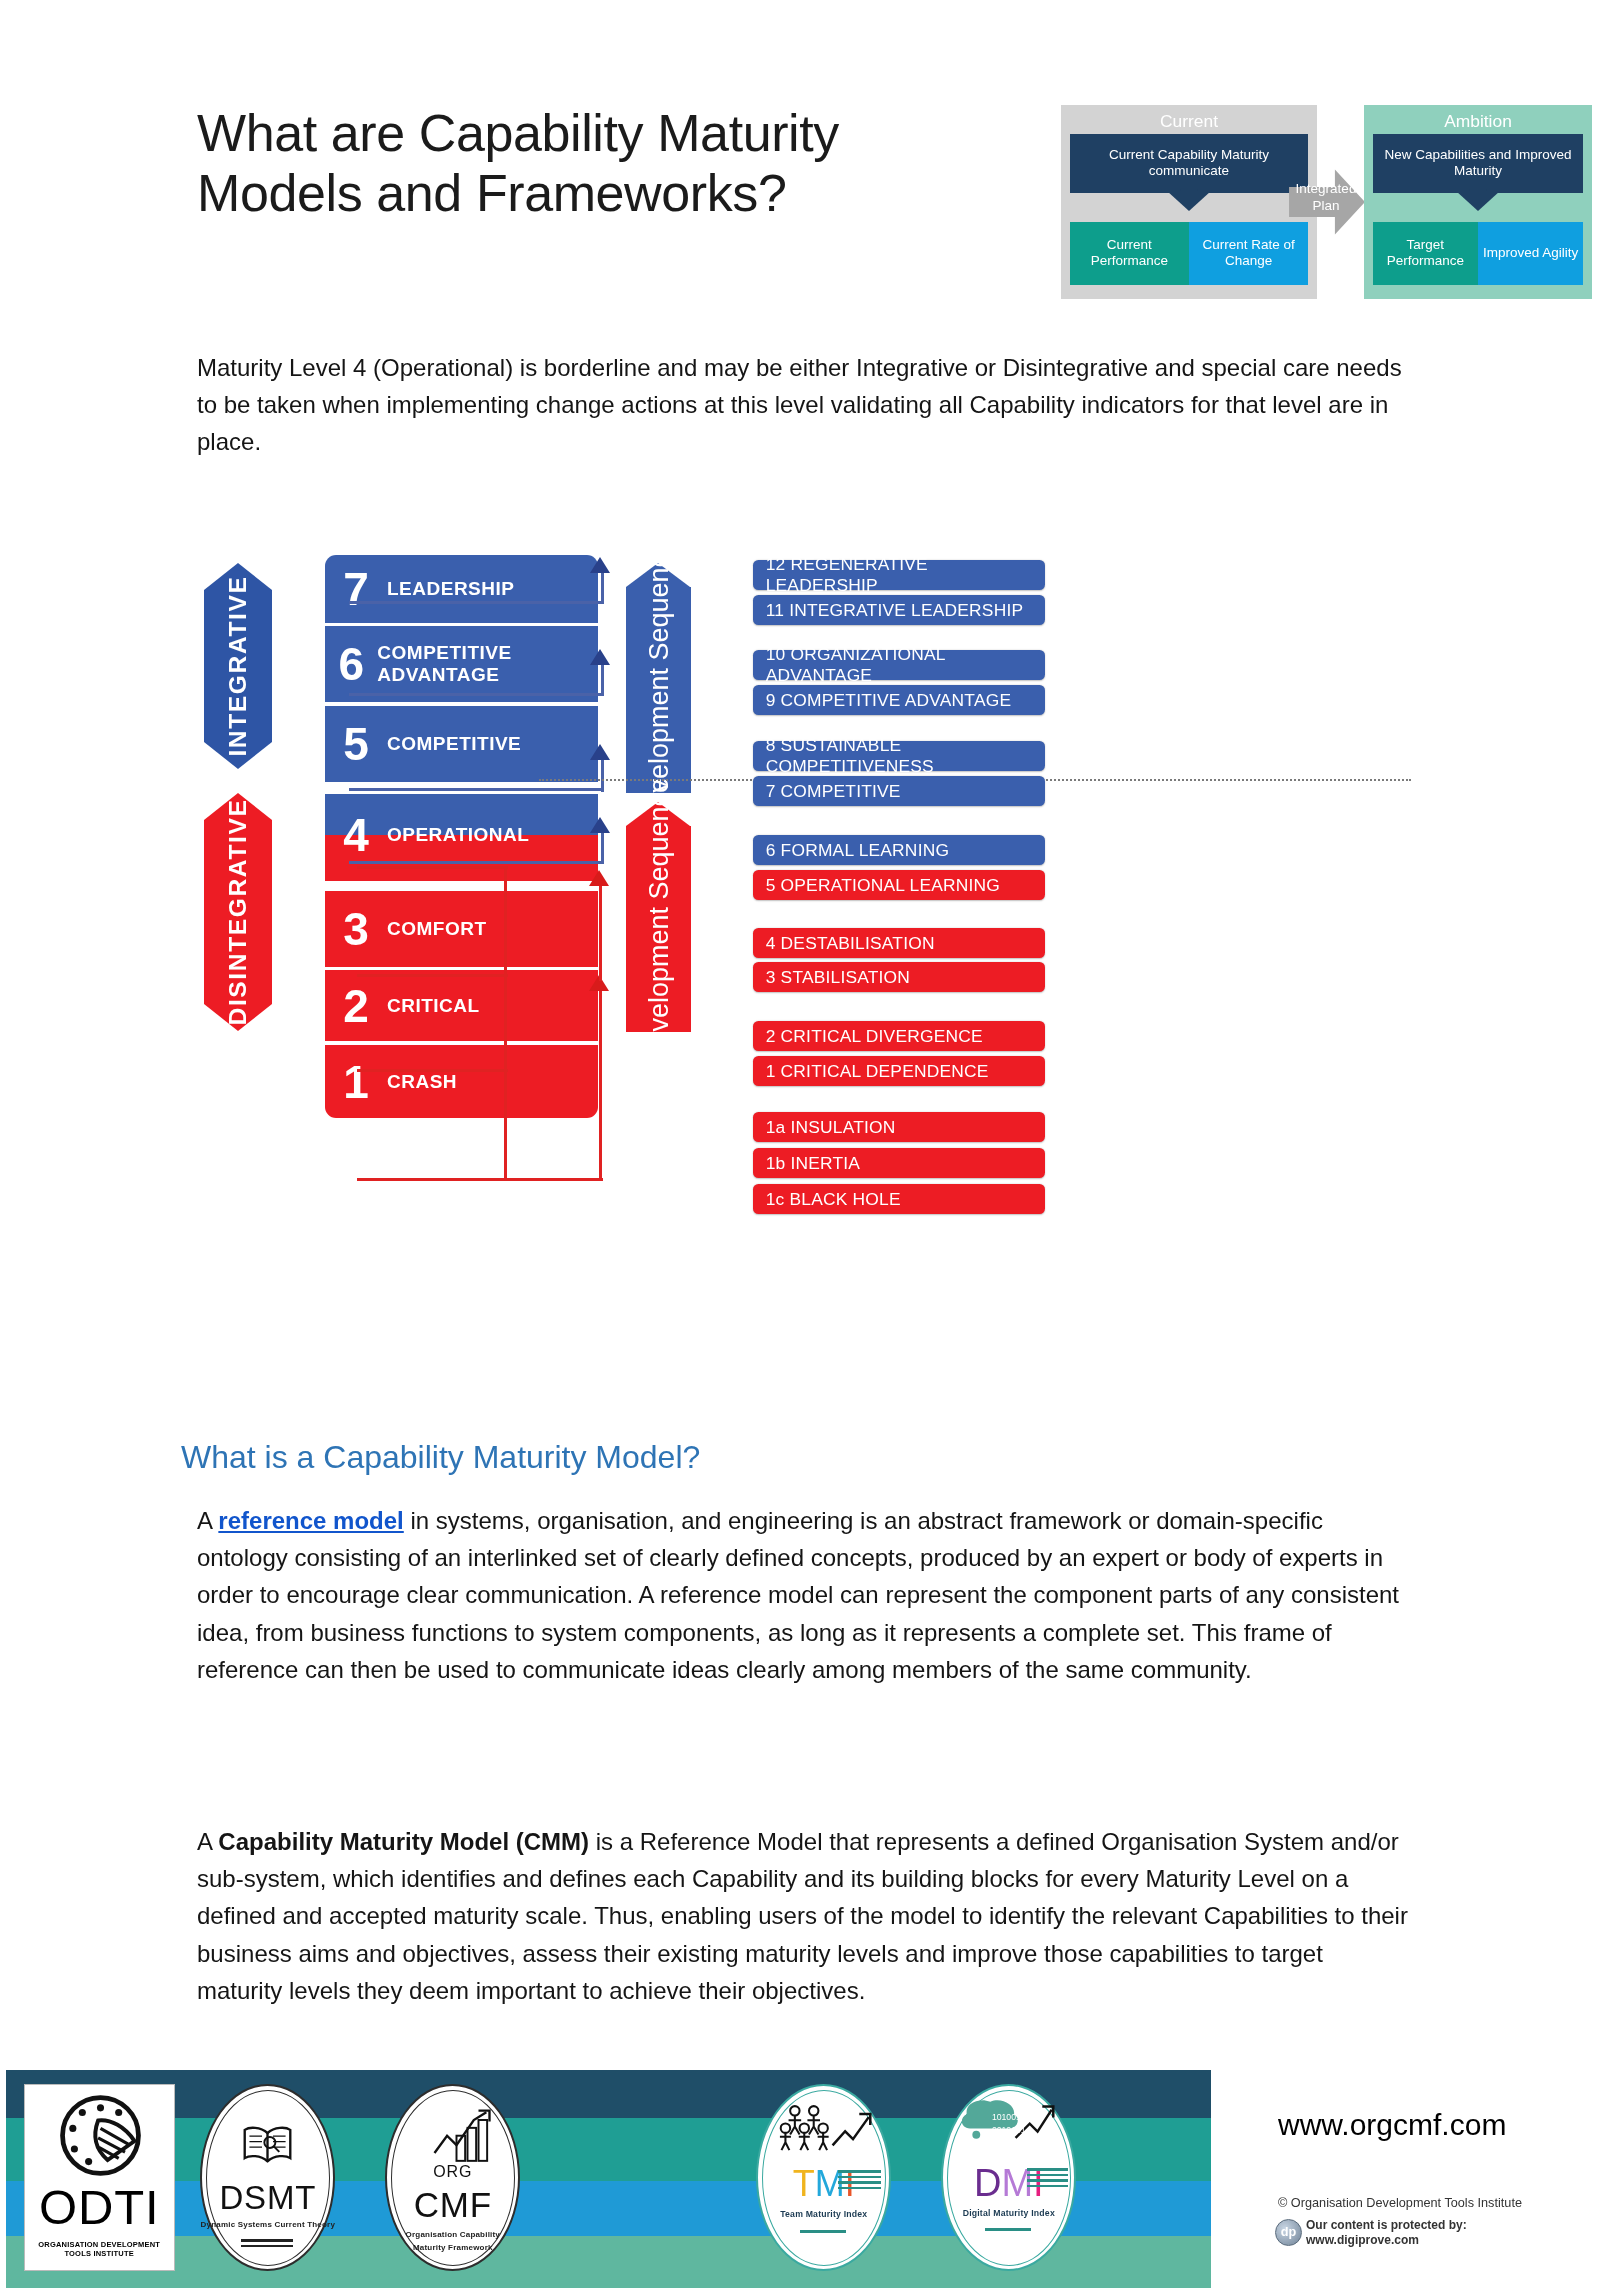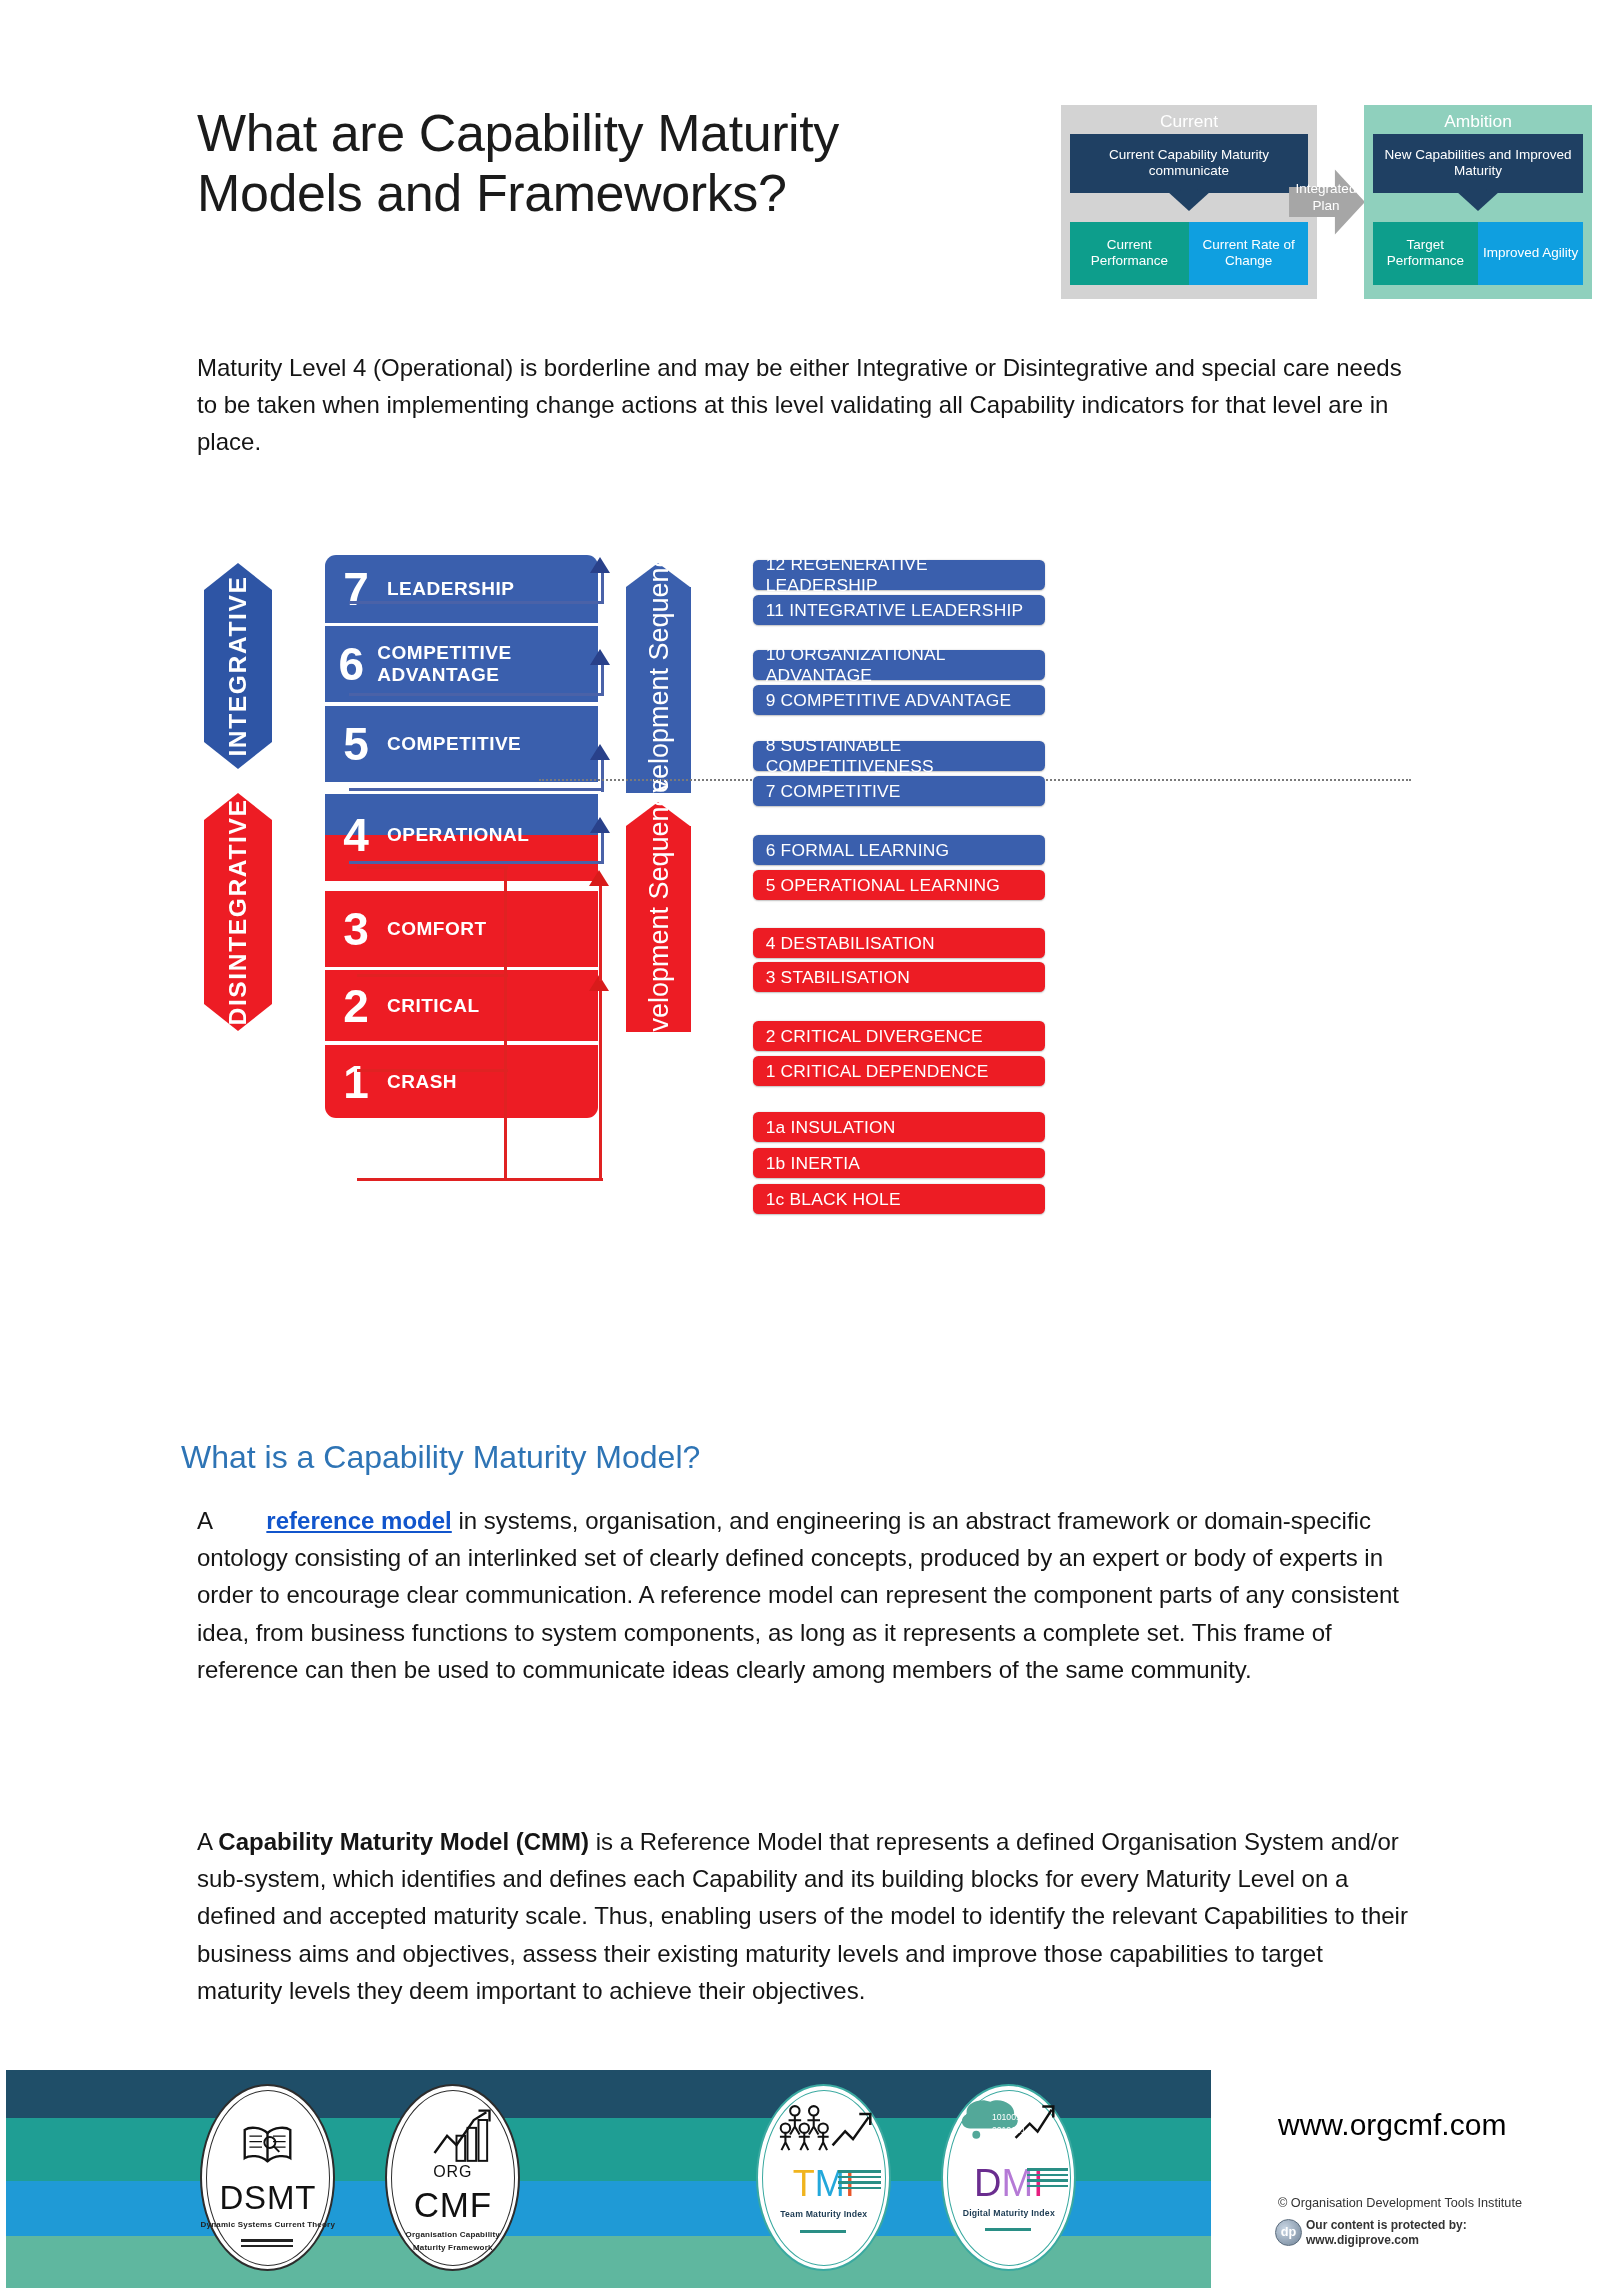--- a/index.html
+++ b/index.html
@@ -231,21 +231,21 @@
   }
 
   
   #section-heading {
     position:absolute; left:181px; top:1439px;
     font-size:32px; color:#2e74b5; font-weight:400;
   }
   #cmm-def-paragraph { top: 1502px; }
   #cmm-desc-paragraph { top: 1823px; }
   .inline-link {
-    color:#1155cc; font-weight:700; text-decoration:underline;margin-left:48px;
+    color:#1155cc; font-weight:700; text-decoration:underline;
   }
   .bold { font-weight:700; }
 
   
   #footer-banner {
     position:absolute;
     left:6.3px; top:2070px;
     width:1205px; height:218px;
     overflow:hidden;
   }
@@ -494,20 +494,35 @@
 <div class="body-p" id="cmm-def-paragraph"><span>A </span><a class="inline-link" href="#">reference model</a><span> in systems, organisation, and engineering is an abstract framework or domain-specific ontology consisting of an interlinked set of clearly defined concepts, produced by an expert or body of experts in order to encourage clear communication. A reference model can represent the component parts of any consistent idea, from business functions to system components, as long as it represents a complete set. This frame of reference can then be used to communicate ideas clearly among members of the same community.</span></div>
 
 <div class="body-p" id="cmm-desc-paragraph"><span>A </span><span class="bold">Capability Maturity Model (CMM)</span><span> is a Reference Model that represents a defined Organisation System and/or sub-system, which identifies and defines each Capability and its building blocks for every Maturity Level on a defined and accepted maturity scale. Thus, enabling users of the model to identify the relevant Capabilities to their business aims and objectives, assess their existing maturity levels and improve those capabilities to target maturity levels they deem important to achieve their objectives.</span></div>
 
 <div id="footer-banner">
   <div class="stripe st1"></div>
   <div class="stripe st2"></div>
   <div class="stripe st3"></div>
   <div class="stripe st4"></div>
 
+  <div id="logo-odti">
+    <svg width="151" height="87" viewBox="0 0 190 110" style="position:absolute;left:0;top:6.3px;">
+      <circle cx="95" cy="55" r="48" fill="none" stroke="#111" stroke-width="6"></circle>
+      <circle cx="95" cy="20" r="4.5" fill="#111"></circle>
+      <circle cx="118" cy="26" r="4.5" fill="#111"></circle>
+      <circle cx="72" cy="26" r="4.5" fill="#111"></circle>
+      <circle cx="60" cy="46" r="4.5" fill="#111"></circle>
+      <circle cx="62" cy="72" r="4.5" fill="#111"></circle>
+      <circle cx="80" cy="88" r="4.5" fill="#111"></circle>
+      <path d="M92,36 C86,52 86,70 104,86 L138,62 C126,44 108,34 92,36 Z" fill="none" stroke="#111" stroke-width="5"></path>
+      <path d="M95,46 L130,66 M92,58 L126,76 M93,70 L118,84" stroke="#111" stroke-width="4"></path>
+    </svg>
+    <div class="odti-text">ODTI</div>
+    <div class="odti-sub">ORGANISATION DEVELOPMENT TOOLS INSTITUTE</div>
+  </div>
 
   <div class="logo-badge" style="left:194px;">
     <div class="badge-ellipse"></div>
     <div class="badge-ellipse inner"></div>
     <svg width="55" height="44" viewBox="0 0 70 56" style="position:absolute;left:40px;top:38px;">
       <path d="M35,14 C26,6 12,6 6,10 L6,46 C12,42 26,42 35,50 C44,42 58,42 64,46 L64,10 C58,6 44,6 35,14 Z" fill="#fff" stroke="#111" stroke-width="3"></path>
       <path d="M35,14 L35,50" stroke="#111" stroke-width="3"></path>
       <path d="M12,18 L28,18 M12,25 L28,25 M12,32 L28,32 M42,18 L58,18 M42,25 L58,25 M42,32 L58,32" stroke="#111" stroke-width="1.6"></path>
       <circle cx="38" cy="26" r="7" fill="none" stroke="#111" stroke-width="2.5"></circle>
       <path d="M43,31 L50,38" stroke="#111" stroke-width="2.5"></path>

